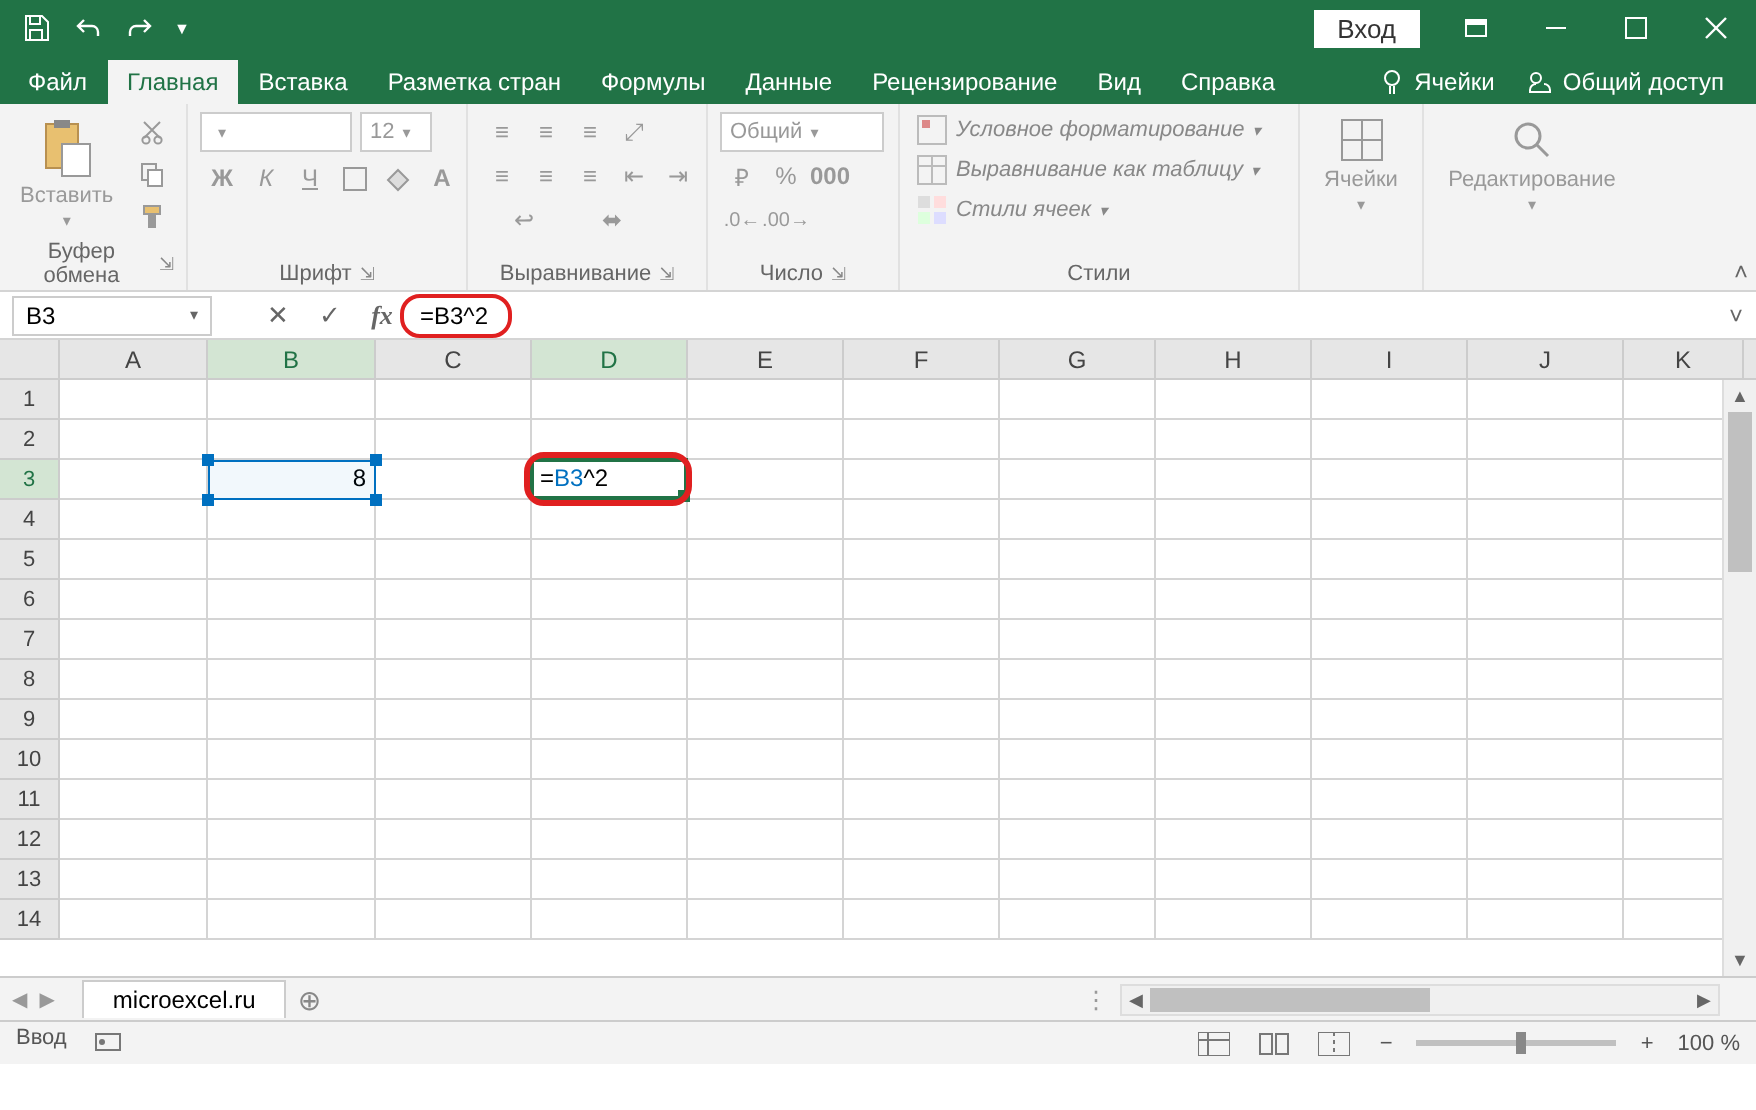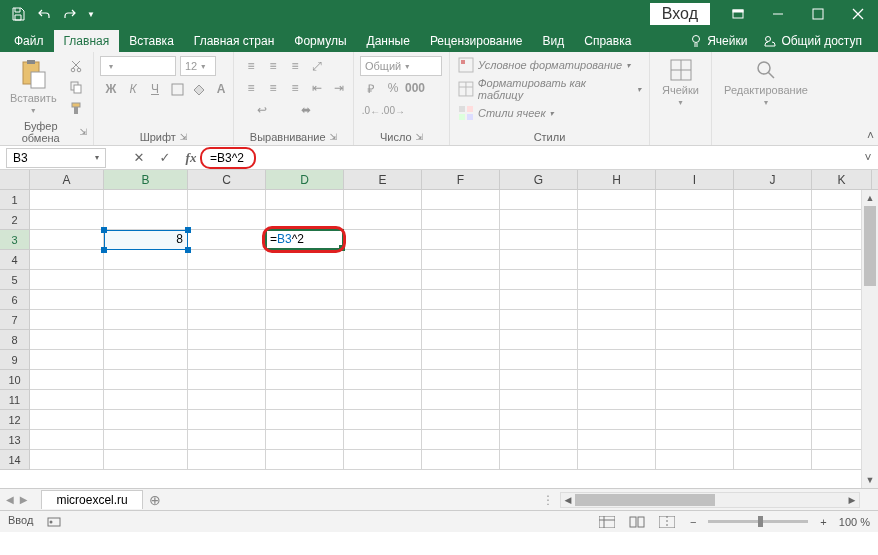--- a/index.html
+++ b/index.html
@@ -6,21 +6,21 @@
 body { background: #fff; width: 878px; height: 555px; overflow: hidden; font-size: 12px; }
 
 
 .titlebar { background: #217346; height: 28px; display: flex; align-items: center; color: #fff; position: relative; }
 .qat { display: flex; align-items: center; gap: 2px; padding-left: 6px; }
 .qat-btn { width: 24px; height: 24px; display: flex; align-items: center; justify-content: center; cursor: pointer; }
 .qat-btn svg { fill: #fff; }
 .title-text { position: absolute; left: 50%; transform: translateX(-50%); font-size: 12px; white-space: nowrap; }
 .title-app { color: #c8e6c9; }
 .win-controls { margin-left: auto; display: flex; align-items: center; }
-.login-btn { background: #fff; color: #333; padding: 2px 12px; margin-right: 8px; font-size: 16px; cursor: pointer; }
+.login-btn { background: #fff; color: #333; padding: 2px 12px; margin-right: 8px; font-size: 13px; cursor: pointer; }
 .win-btn { width: 40px; height: 28px; display: flex; align-items: center; justify-content: center; cursor: pointer; }
 .win-btn svg { stroke: #fff; fill: none; }
 
 
 .ribbon-tabs { background: #217346; height: 24px; display: flex; align-items: flex-end; padding-left: 4px; }
 .tab { padding: 4px 10px; color: #fff; font-size: 12px; cursor: pointer; white-space: nowrap; }
 .tab.active { background: #f3f3f3; color: #217346; }
 .tab-right { margin-left: auto; display: flex; align-items: center; padding-right: 8px; }
 .help-item { color: #fff; padding: 4px 8px; display: flex; align-items: center; gap: 4px; cursor: pointer; font-size: 12px; }
 
@@ -150,21 +150,21 @@
         </svg>
       </div>
   </div>
 </div>
 
 <div class="ribbon-tabs">
   <div id="tabs-container" style="display:flex;">
       <div class="tab">Файл</div>
       <div class="tab active">Главная</div>
       <div class="tab">Вставка</div>
-      <div class="tab">Главная стран</div>
+      <div class="tab">Разметка стран</div>
       <div class="tab">Формулы</div>
       <div class="tab">Данные</div>
       <div class="tab">Рецензирование</div>
       <div class="tab">Вид</div>
       <div class="tab">Справка</div>
     </div>
   <div class="tab-right">
     <div class="help-item">
         <svg width="14" height="14" viewBox="0 0 14 14">
           <circle cx="7" cy="5" r="3.5" fill="none" stroke="#fff"></circle>
@@ -314,21 +314,21 @@
           </svg>
           <span>Условное форматирование</span>
           <span style="font-size:8px;">▾</span>
         </div>
       <div class="style-item">
           <svg width="16" height="16" viewBox="0 0 16 16">
             <rect x="1" y="1" width="14" height="14" fill="none" stroke="#bbb"></rect>
             <line x1="1" y1="6" x2="15" y2="6" stroke="#bbb"></line>
             <line x1="8" y1="1" x2="8" y2="15" stroke="#bbb"></line>
           </svg>
-          <span>Форматировать как таблицу</span>
+          <span>Выравнивание как таблицу</span>
           <span style="font-size:8px;">▾</span>
         </div>
       <div class="style-item">
           <svg width="16" height="16" viewBox="0 0 16 16">
             <rect x="1" y="1" width="6" height="6" fill="#ddd"></rect>
             <rect x="9" y="1" width="6" height="6" fill="#fdd"></rect>
             <rect x="1" y="9" width="6" height="6" fill="#dfd"></rect>
             <rect x="9" y="9" width="6" height="6" fill="#ddf"></rect>
           </svg>
           <span>Стили ячеек</span>

